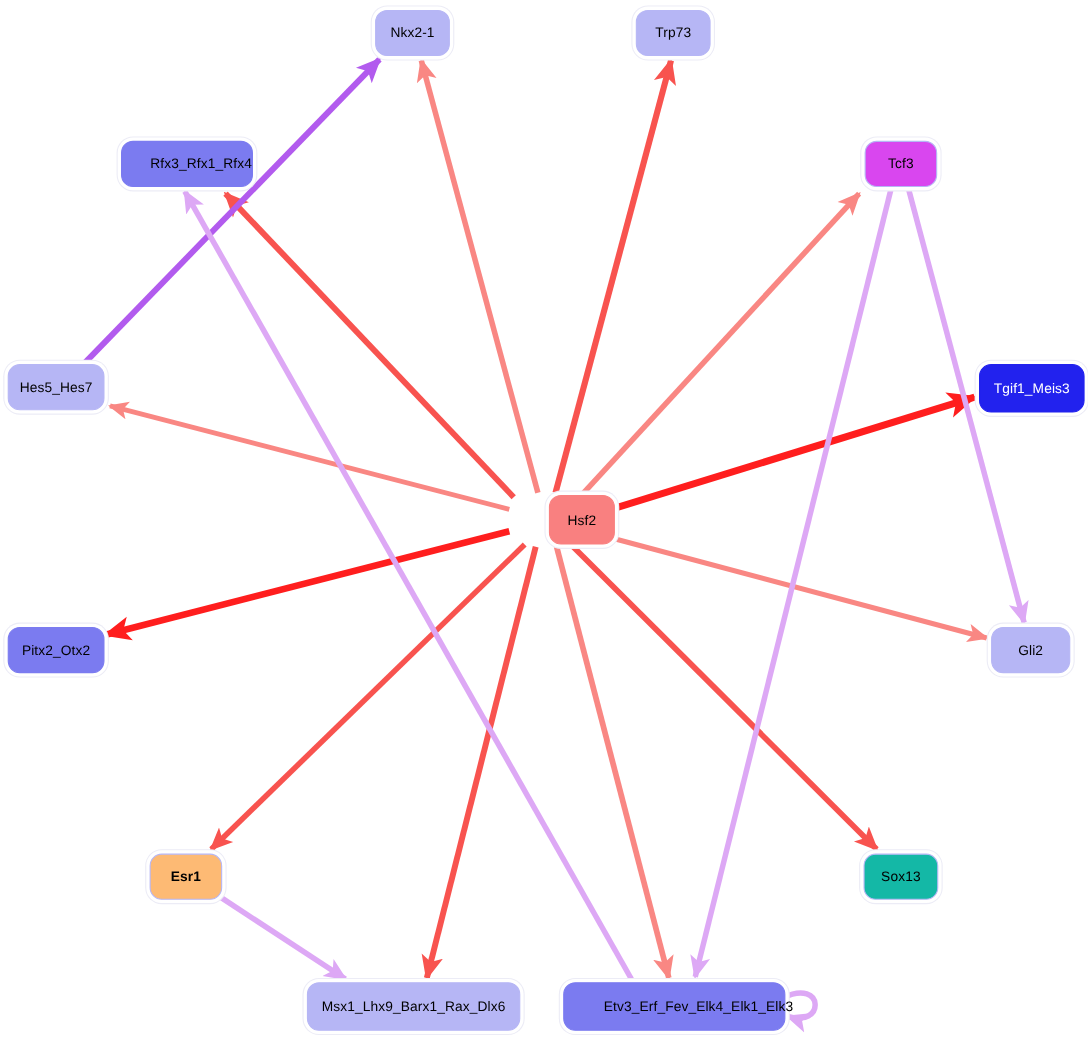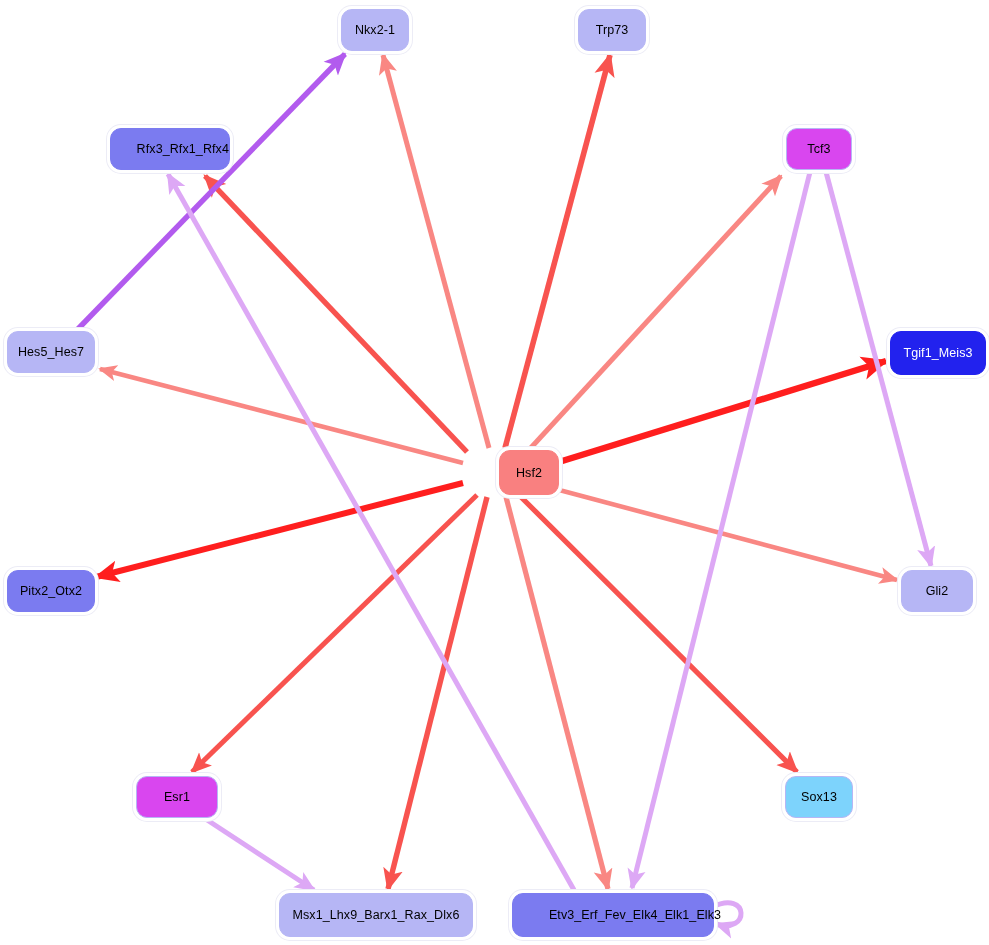--- a/index.html
+++ b/index.html
@@ -125,24 +125,24 @@
     </div>
     <div class="node" style="left: 463px; top: 450px; width: 60px; height: 45px; background: rgb(249, 128, 128); border-color: rgb(249, 128, 128); color: rgb(0, 0, 0); margin-left: 36px;">
       <span class="node-label">Hsf2</span>
     </div>
     <div class="node" style="left: 7px; top: 570px; width: 88px; height: 42px; background: rgb(123, 123, 240); border-color: rgb(123, 123, 240); color: rgb(0, 0, 0);">
       <span class="node-label">Pitx2_Otx2</span>
     </div>
     <div class="node" style="left: 901px; top: 570px; width: 72px; height: 42px; background: rgb(182, 182, 245); border-color: rgb(182, 182, 245); color: rgb(0, 0, 0);">
       <span class="node-label">Gli2</span>
     </div>
-    <div class="node" style="left: 136px; top: 776px; width: 82px; height: 42px; background: #d946ef; border-color: rgb(182, 182, 245); color: rgb(0, 0, 0);">
+    <div class="node" style="left: 136px; top: 776px; width: 66px; height: 42px; background: #fdba74; border-color: rgb(182, 182, 245); color: rgb(0, 0, 0); font-weight: bold;">
       <span class="node-label">Esr1</span>
     </div>
-    <div class="node" style="left: 785px; top: 776px; width: 68px; height: 42px; background: #7dd3fc; border-color: rgb(182, 182, 245); color: rgb(0, 0, 0);">
+    <div class="node" style="left: 785px; top: 776px; width: 68px; height: 42px; background: #14b8a6; border-color: rgb(182, 182, 245); color: rgb(0, 0, 0);">
       <span class="node-label">Sox13</span>
     </div>
     <div class="node" style="left: 279px; top: 893px; width: 194px; height: 44px; background: rgb(182, 182, 245); border-color: rgb(182, 182, 245); color: rgb(0, 0, 0);">
       <span class="node-label">Msx1_Lhx9_Barx1_Rax_Dlx6</span>
     </div>
     <div class="node" style="left: 512px; top: 893px; width: 202px; height: 44px; background: rgb(123, 123, 240); border-color: rgb(123, 123, 240); color: rgb(0, 0, 0); padding-left: 44px;">
       <span class="node-label">Etv3_Erf_Fev_Elk4_Elk1_Elk3</span>
     </div>
   </div>
 

